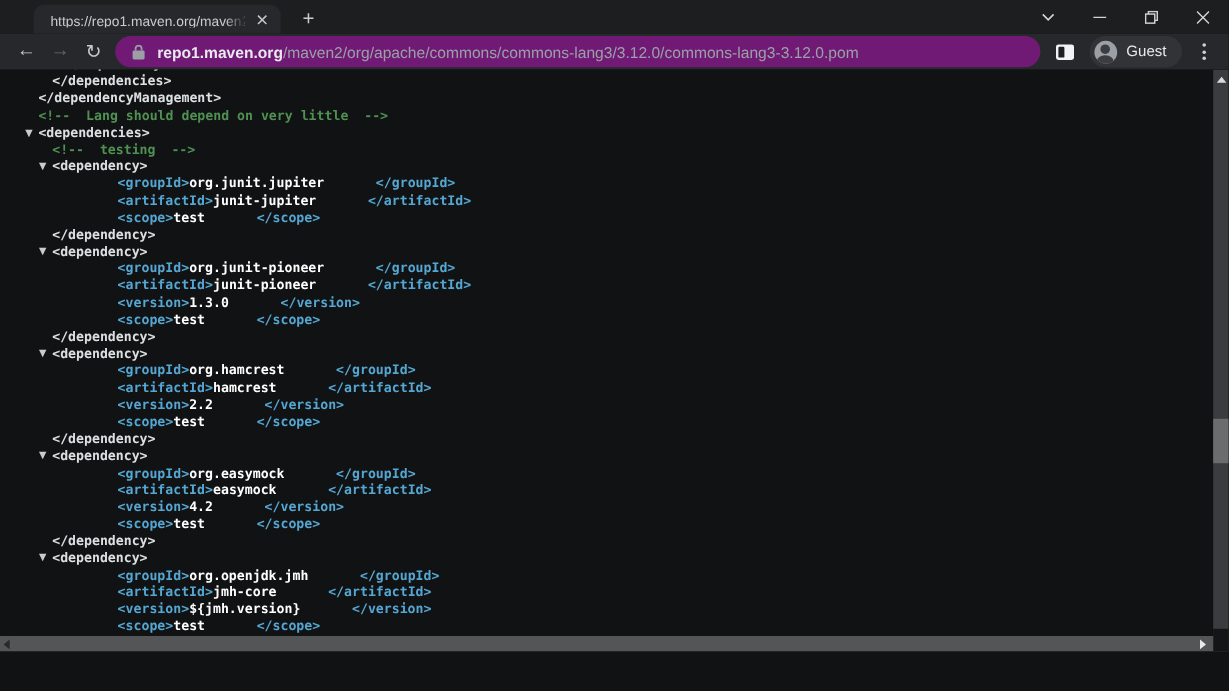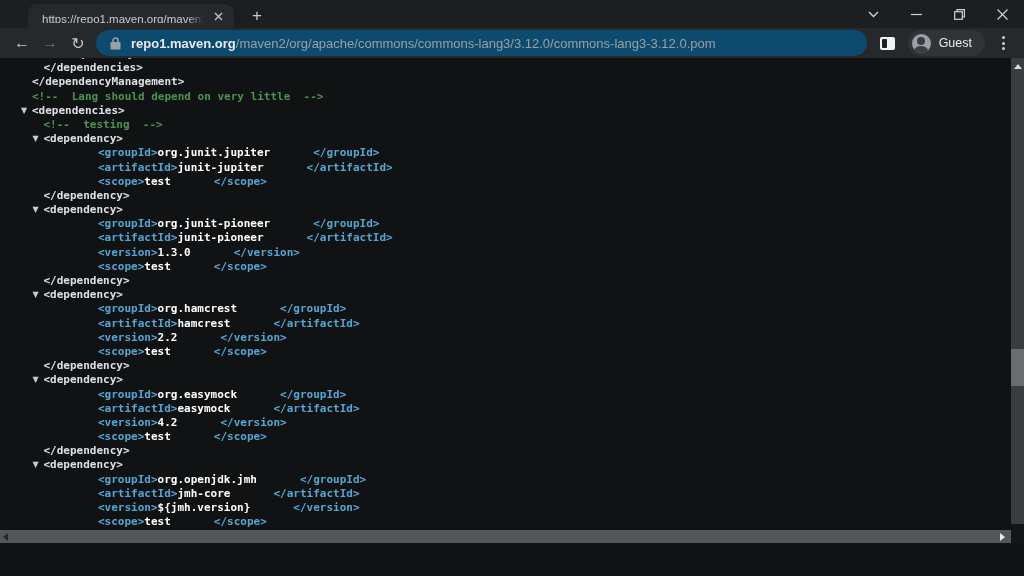--- a/index.html
+++ b/index.html
@@ -22,21 +22,21 @@
          display:flex; align-items:center; justify-content:center;
          color:#c9ccce; font-size:17px; font-weight:400; }
   .win-controls { position:absolute; right:0; top:0; height:28px; display:flex; }
   .win-btn { width:43px; height:28px; display:flex; align-items:center; justify-content:center; }
 
   
   .toolbar { height:30px; background:#27282b; display:flex; align-items:center; padding:0 8px; }
   .nav-btn { width:28px; height:28px; display:flex; align-items:center; justify-content:center;
              font-size:16px; color:#c6c9cc; }
   .nav-btn.disabled { color:#65696d; }
-  .omnibox { flex:1; height:26px; background:#0c4a6e; border-radius:13px;
+  .omnibox { flex:1; height:26px; background:#701a75; border-radius:13px;
              display:flex; align-items:center; padding:0 14px; margin:0 6px 0 4px;
              overflow:hidden; white-space:nowrap; }
   .url { font-size:13px; margin-left:10px; }
   .url .host { color:#e8eaed; font-weight:bold; }
   .url .path { color:#9aa0a6; }
   .panel-btn { width:30px; height:28px; display:flex; align-items:center; justify-content:center; }
   .sp-icon { width:15px; height:13px; background:#f1f3f4; border-radius:2px; position:relative; }
   .sp-icon::after { content:""; position:absolute; left:2px; top:2px; bottom:2px; width:5px;
                     background:#1d1e20; border-radius:1px; }
   .guest { height:26px; border-radius:13px; background:#323337; display:flex;

